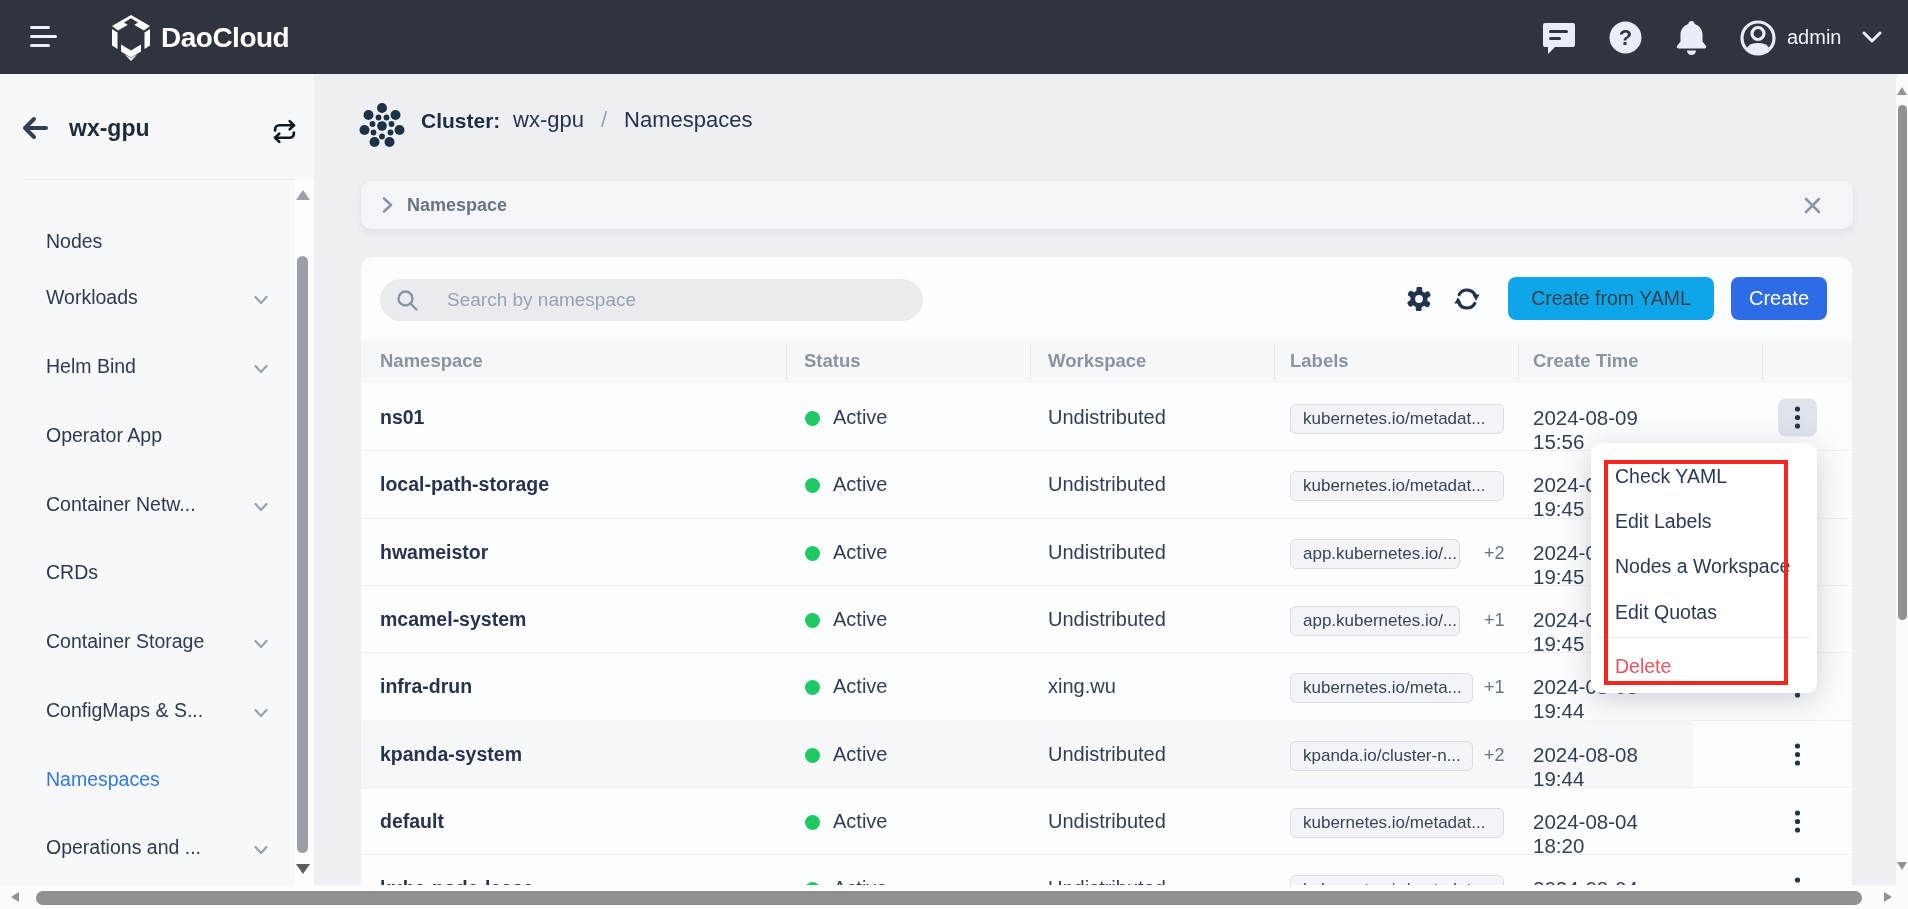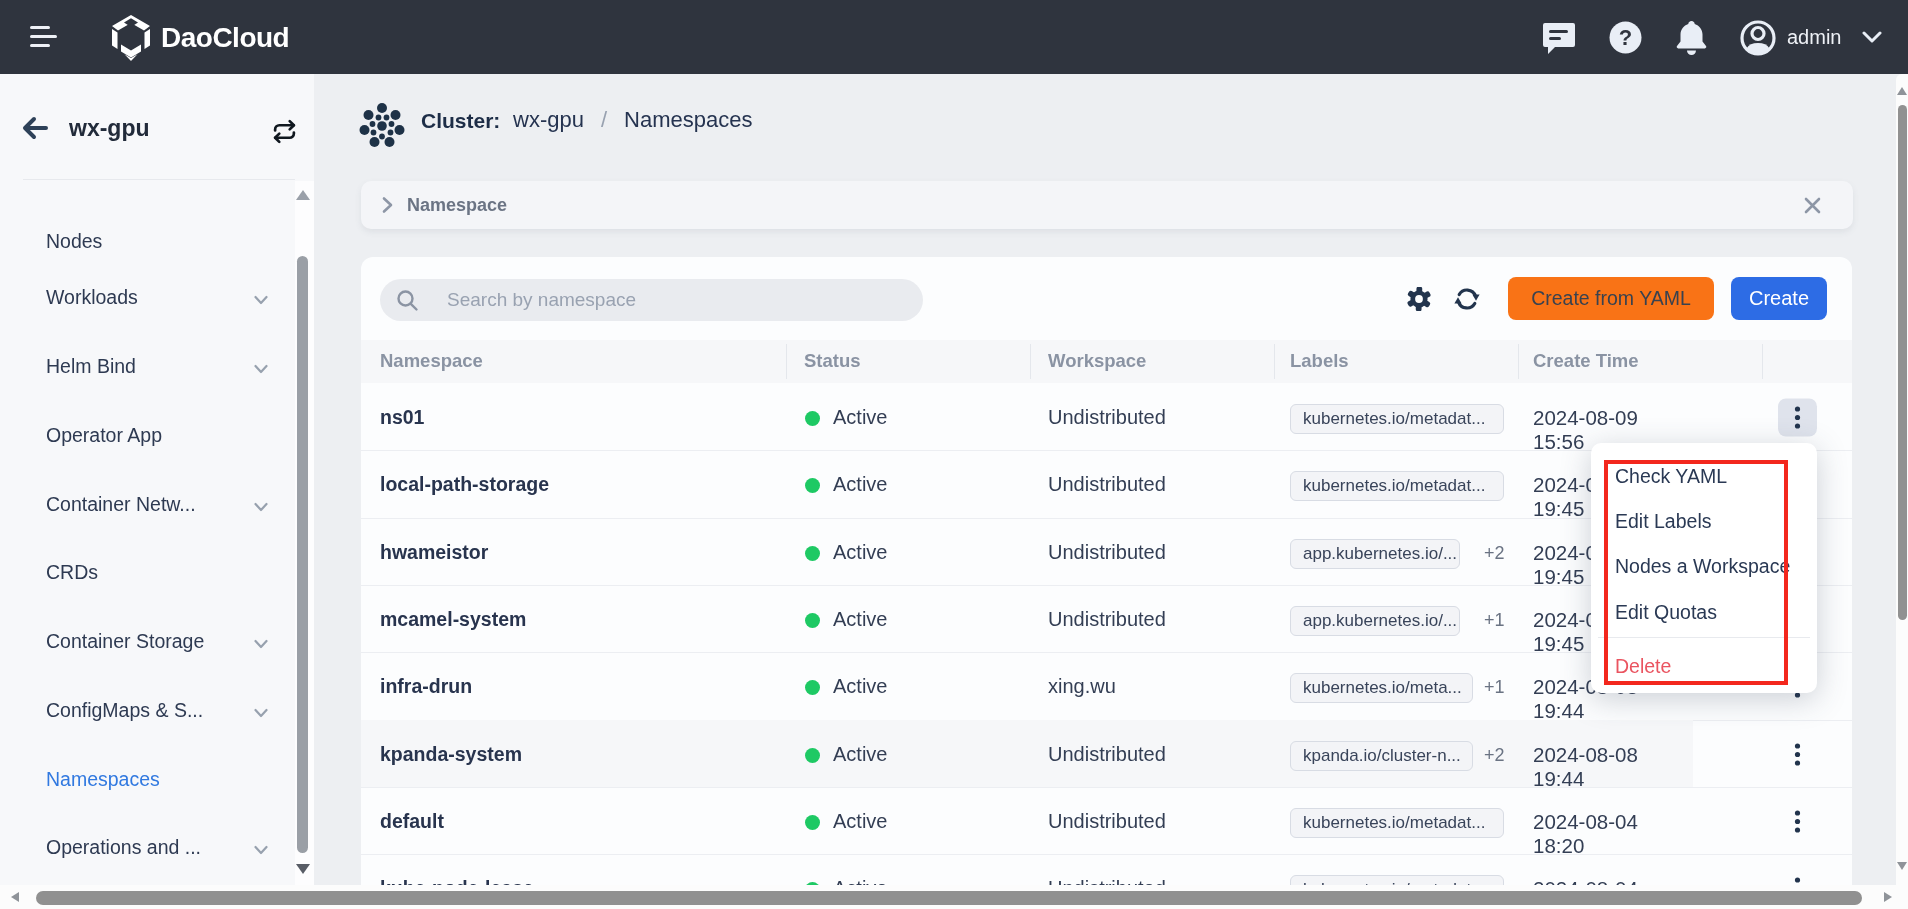--- a/index.html
+++ b/index.html
@@ -23,21 +23,21 @@
 
 #cluster-title { position:absolute; left:421px; top:109px; color:#1d2d47; font-size:21px; font-weight:bold; }
 #cluster-crumb { position:absolute; left:513px; top:107px; color:#253350; font-size:22px; }
 #ns-bar { position:absolute; left:361px; top:181px; width:1492px; height:48px; background:#f4f5f8; border-radius:10px; box-shadow:0 3px 6px rgba(90,100,120,0.10); }
 #ns-bar-label { position:absolute; left:46px; top:14px; color:#6b7484; font-size:18px; font-weight:bold; }
 #panel { position:absolute; left:361px; top:257px; width:1491px; height:628px; background:#fcfdfe; border-radius:12px 12px 0 0; }
 
 
 #search { position:absolute; left:19px; top:22px; width:543px; height:42px; background:#e9ebef; border-radius:21px; }
 #search-ph { position:absolute; left:67px; top:10px; color:#99a2b1; font-size:19px; }
-#btn-yaml { position:absolute; left:1147px; top:20px; width:206px; height:43px; background:#f97316; border-radius:8px; color:#39424f; font-size:19.5px; text-align:center; line-height:43px; }
+#btn-yaml { position:absolute; left:1147px; top:20px; width:206px; height:43px; background:#0ea5e9; border-radius:8px; color:#39424f; font-size:19.5px; text-align:center; line-height:43px; }
 #btn-create { position:absolute; left:1370px; top:20px; width:96px; height:43px; background:#2d6ce5; border-radius:8px; color:#fff; font-size:20px; text-align:center; line-height:43px; }
 
 
 #thead { position:absolute; left:0; top:83px; width:1491px; height:43px; background:#f6f7f9; }
 .th { position:absolute; top:10px; color:#8a93a3; font-size:18.5px; font-weight:bold; }
 .vline { position:absolute; top:4px; width:1px; height:35px; background:#e4e7ec; }
 .row { position:absolute; left:0; width:1332px; height:67px; }
 .row .name { position:absolute; left:19px; top:23px; color:#28344e; font-size:19.5px; font-weight:bold; }
 .dot { position:absolute; left:444px; top:28px; width:15px; height:15px; border-radius:50%; background:#1ec964; }
 .row .status { position:absolute; left:472px; top:23px; color:#333e54; font-size:20px; }

